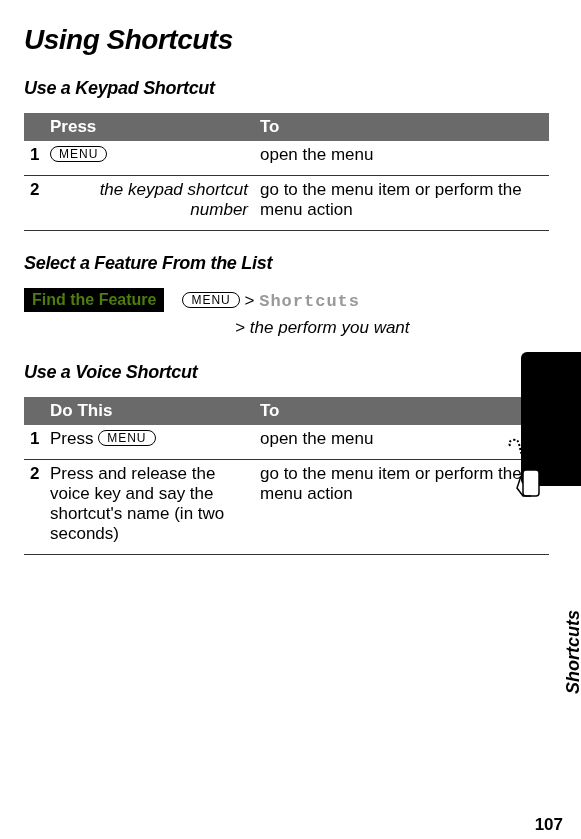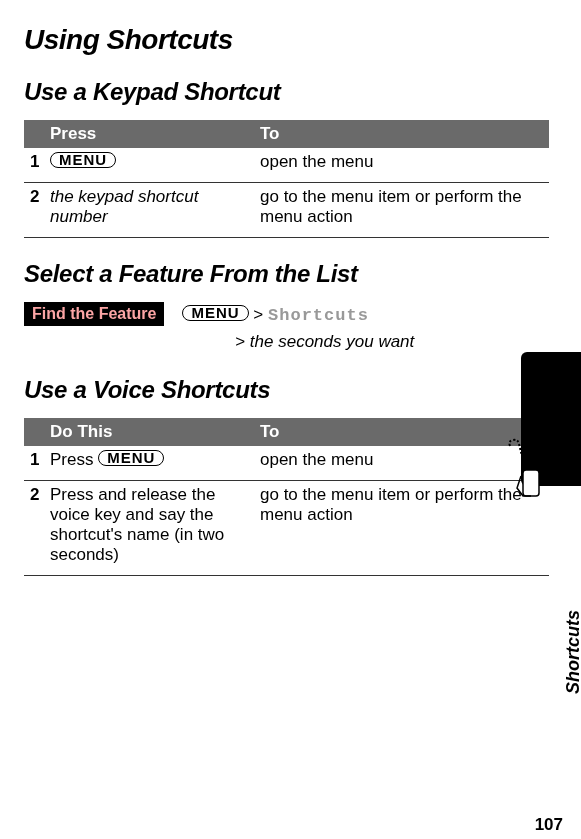--- a/index.html
+++ b/index.html
@@ -15,21 +15,21 @@
     padding: 24px 32px 0 24px;
   }
   h1 {
     font-size: 28px;
     font-style: italic;
     font-weight: 900;
     margin-bottom: 20px;
     letter-spacing: -0.5px;
   }
   h2 {
-    font-size: 24px;
+    font-size: 18px;
     font-style: italic;
     font-weight: 900;
     margin-bottom: 14px;
     margin-top: 22px;
     letter-spacing: -0.3px;
   }
   table {
     width: 100%;
     border-collapse: collapse;
     margin-bottom: 8px;
@@ -45,42 +45,42 @@
     font-size: 17px;
   }
   tbody td {
     padding: 4px 6px 10px 6px;
     font-size: 17px;
     vertical-align: top;
     border-bottom: 1px solid #333;
   }
   .num-col { width: 20px; font-weight: 700; padding-right: 2px; }
   .first-col { width: 210px; }
-  .italic { font-style: italic; }
+  .italic { font-style: italic; text-align: right; }
   .menu-key {
     display: inline-block;
     border: 1.5px solid #000;
     border-radius: 12px;
     padding: 0 8px;
-    font-size: 15px;
-    font-weight: 700;
+    font-size: 12px;
+    font-weight: 400;
     letter-spacing: 1px;
     vertical-align: 2px;
     line-height: 14px;
   }
   .feature-row {
     display: flex;
     align-items: flex-start;
     gap: 18px;
     margin-bottom: 6px;
     margin-top: 4px;
   }
   .feature-label {
     background: #000;
-    color: #fca5a5;
+    color: #4d7c0f;
     font-weight: 900;
     font-size: 16px;
     padding: 3px 8px;
     white-space: nowrap;
   }
   .feature-path {
     font-size: 17px;
     line-height: 1.5;
   }
   .lcd {
@@ -157,25 +157,25 @@
 
   <h2>Select a Feature From the List</h2>
   <div class="feature-row">
     <div class="feature-label">Find the Feature</div>
     <div class="feature-path">
       <span class="menu-key">MENU</span>
       <span>&gt;</span>
       <span class="lcd">Shortcuts</span><br>
       <span style="display:inline-block;width:48px;"></span>
       <span>&gt;</span>
-      <span class="italic">the seconds you want</span>
+      <span class="italic">the perform you want</span>
     </div>
   </div>
 
-  <h2>Use a Voice Shortcuts</h2>
+  <h2>Use a Voice Shortcut</h2>
   <table>
     <thead>
       <tr>
         <th class="num-col"></th>
         <th class="first-col">Do This</th>
         <th>To</th>
       </tr>
     </thead>
     <tbody>
       <tr>

